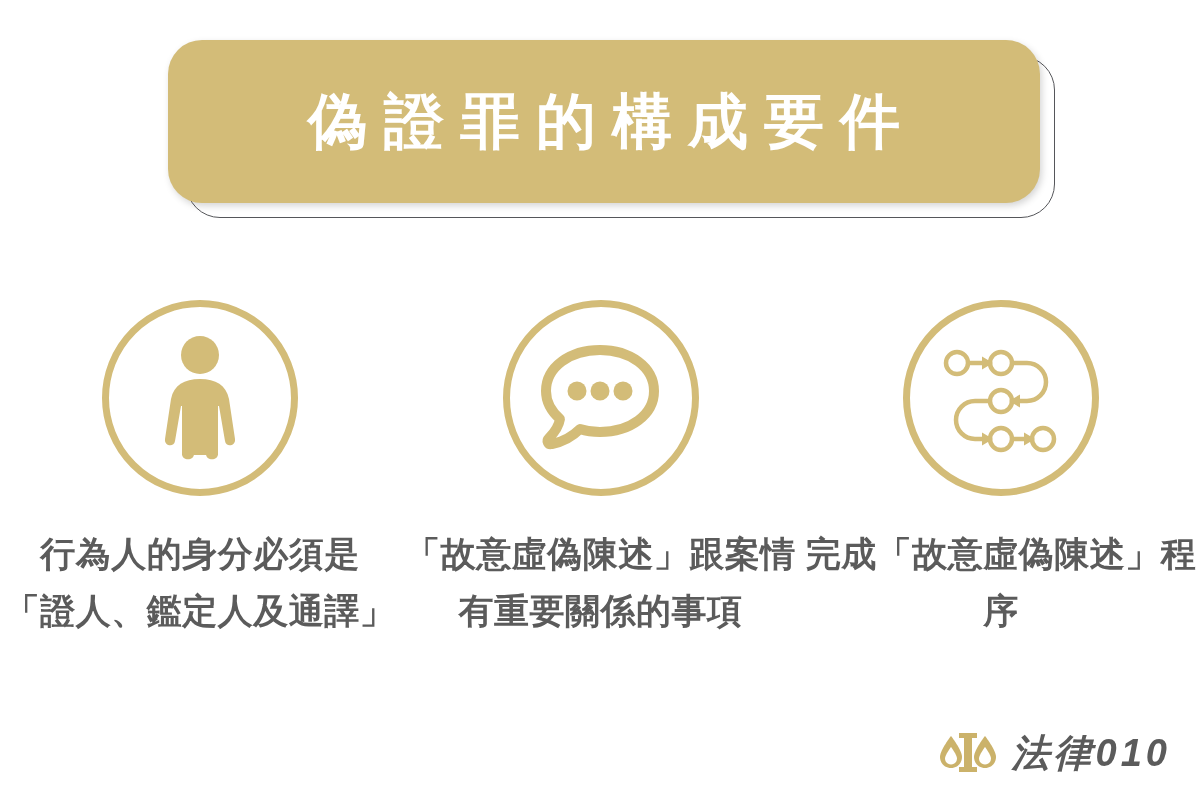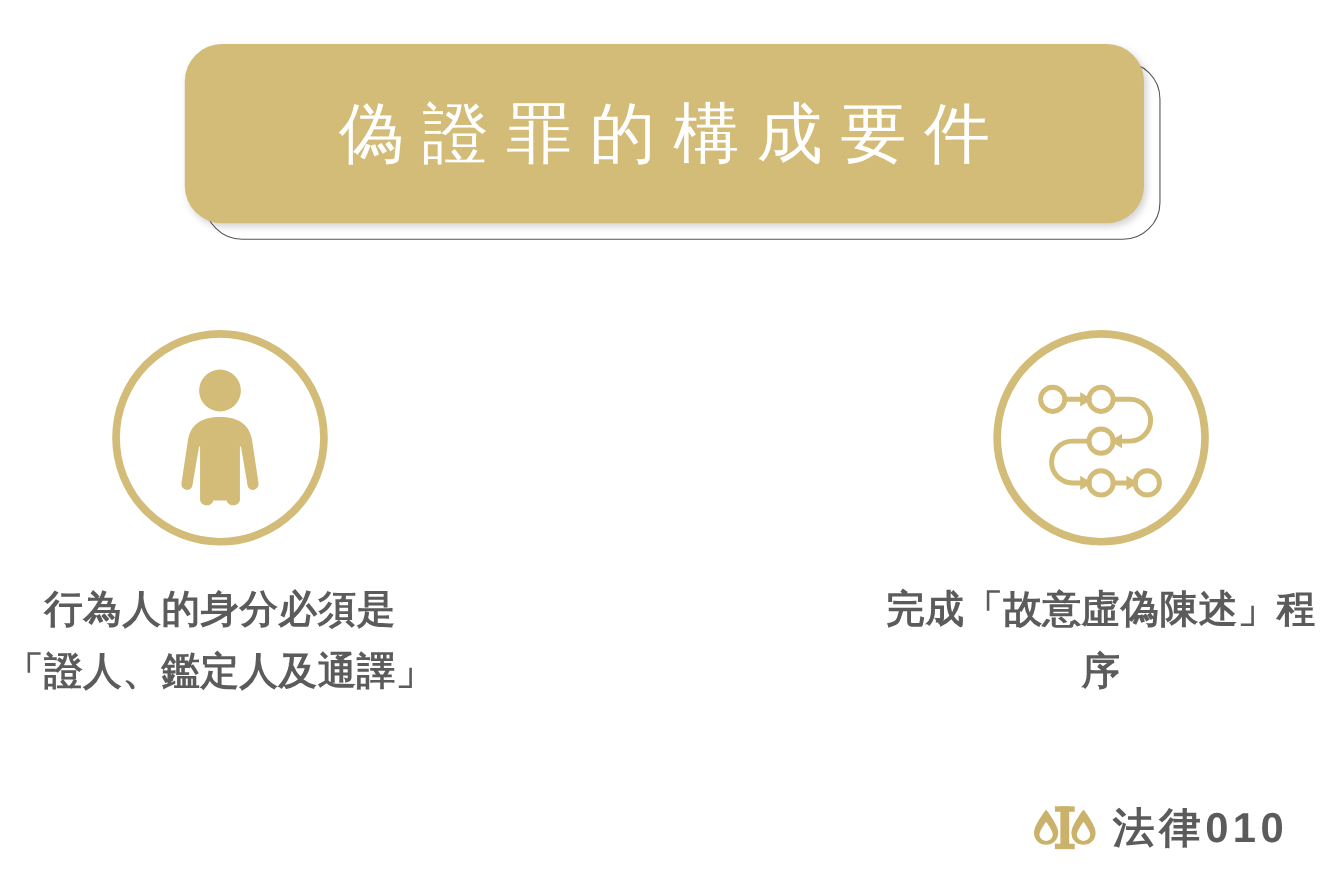--- a/index.html
+++ b/index.html
@@ -53,21 +53,21 @@
     position: absolute;
     left: 0;
     top: 0;
     width: 872px;
     height: 163px;
     display: flex;
     align-items: center;
     justify-content: center;
     color: #ffffff;
     font-size: 60px;
-    font-weight: normal;
+    font-weight: bold;
     letter-spacing: 16px;
     text-indent: 16px;
     line-height: 1;
     white-space: nowrap;
   }
 
   
   .columns {
     position: absolute;
     left: 0px;
@@ -108,20 +108,21 @@
 
   
   .logo {
     position: absolute;
     right: 30px;
     bottom: 25px;
     display: flex;
     flex-direction: row;
     align-items: center;
     gap: 14px;
+    font-style: italic;
   }
   .logo-text {
     color: #5b5b5b;
     font-size: 38px;
     font-weight: bold;
     letter-spacing: 4px;
     line-height: 1;
   }
 </style>
 </head>
@@ -160,20 +161,40 @@
                    C 86 115, 96 113, 95 106
                    L 89 66
                    C 86 52, 76 46, 60 46 Z" fill="#d3bc78"></path>
           <rect x="42" y="60" width="36" height="62" fill="#d3bc78"></rect>
         </svg>
       </div>
       <div class="caption">行為人的身分必須是
 「證人、鑑定人及通譯」</div>
     </div>
 
+    <div class="column">
+      <div class="icon-circle">
+        <svg width="125" height="112" viewBox="0 0 125 112">
+          <path d="M62 8
+                   C 92 8, 116 25, 116 49
+                   C 116 73, 92 90, 62 90
+                   C 55 90, 48 89, 42 87
+                   C 35 94, 24 100, 14 102
+                   C 10 103, 8 99, 11 96
+                   C 17 90, 21 83, 22 77
+                   C 13 69, 8 60, 8 49
+                   C 8 25, 32 8, 62 8 Z" fill="none" stroke="#d3bc78" stroke-width="10" stroke-linejoin="round"></path>
+          <circle cx="39" cy="49" r="9.5" fill="#d3bc78"></circle>
+          <circle cx="62" cy="49" r="9.5" fill="#d3bc78"></circle>
+          <circle cx="85" cy="49" r="9.5" fill="#d3bc78"></circle>
+        </svg>
+      </div>
+      <div class="caption">「故意虛偽陳述」跟案情
+有重要關係的事項</div>
+    </div>
 
     <div class="column">
       <div class="icon-circle">
         <svg width="120" height="110" viewBox="0 0 120 110">
           <g fill="none" stroke="#d3bc78" stroke-width="4.5">
 
             <line x1="27" y1="20" x2="47" y2="20"></line>
 
             <path d="M72 20 H 86 A 19 19 0 0 1 86 58 H 70"></path>
 

